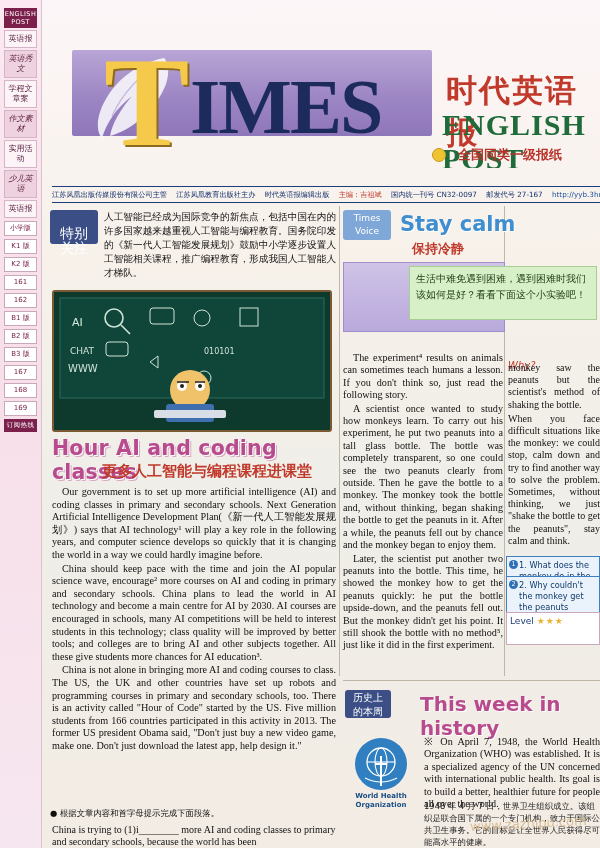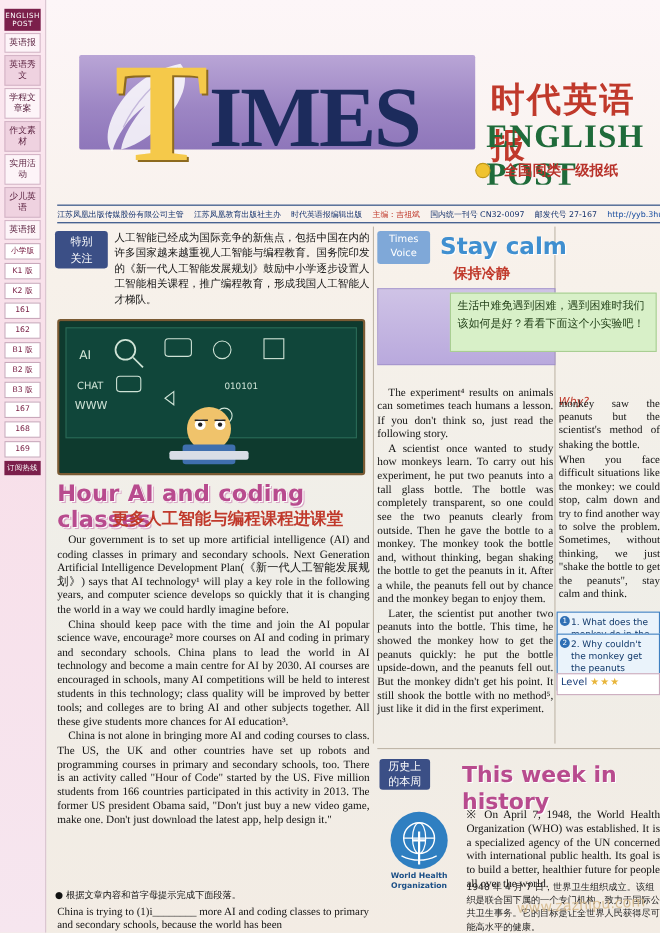--- a/index.html
+++ b/index.html
@@ -36,21 +36,21 @@
   .rail-v{
     margin:2px 4px;
     border:1px solid #d4b4c6;
     background:#fdf4f8;
     color:#5b2240;
     font-size:8px;line-height:10px;
     font-family:"DejaVu Sans", sans-serif;
     text-align:center;
     padding:3px 0;
   }
-  .rail-dark{background:#efd2e0;}
+  .rail-dark{background:#efd2e0;font-style:italic;}
   .rail-head{
     background:#7b1f4b;color:#fff;font-size:6.5px;letter-spacing:.4px;
     padding:2px 0;margin:2px 4px;text-align:center;
     font-family:"DejaVu Sans", sans-serif;
   }
 
   
   .masthead{
     position:absolute;left:42px;top:46px;width:558px;height:122px;
     overflow:hidden;
@@ -105,22 +105,22 @@
     white-space:nowrap;overflow:hidden;
   }
   .infobar span{margin-right:7px;}
   .infobar .red{color:#c0392b;}
   .infobar .blue{color:#1b4fa0;}
 
   
   .special{
     position:absolute;left:50px;top:210px;width:48px;height:34px;
     background:#3b4f86;color:#fff;border-radius:3px;
-    font-family:Liberation Mono, monospace;font-size:10px;
-    text-align:center;line-height:15px;padding-top:4px;box-sizing:border-box;
+    font-family:Liberation Sans, sans-serif;font-size:14px;
+    text-align:center;line-height:15px;padding-top:16px;box-sizing:border-box;
   }
   .lead{
     position:absolute;left:104px;top:210px;width:232px;
     font-family:"DejaVu Sans", sans-serif;
     font-size:9.6px;line-height:14px;color:#111;text-align:justify;
   }
 
   
   .illus{
     position:absolute;left:52px;top:290px;width:276px;height:138px;
@@ -208,21 +208,21 @@
     position:absolute;left:506px;width:94px;
     border:1px solid #3f7fc0;background:#eaf3fb;
     font-family:"DejaVu Sans", sans-serif;font-size:8.2px;line-height:11px;
     color:#123a6b;padding:3px 3px 3px 12px;box-sizing:border-box;
   }
   .qnum{
     position:absolute;left:2px;top:3px;width:9px;height:9px;border-radius:50%;
     background:#2f6fb5;color:#fff;font-size:6.5px;line-height:9px;text-align:center;
   }
   .levelbar{
-    position:absolute;left:506px;top:612px;width:94px;height:20px;
+    position:absolute;left:506px;top:612px;width:94px;height:33px;
     background:#fff;border:1px solid #c9a8bb;
     font-family:"DejaVu Sans", sans-serif;font-size:9px;line-height:16px;
     color:#1b3f7a;padding-left:3px;box-sizing:border-box;
   }
   .stars{color:#e8b53a;letter-spacing:1px;}
 
   
   .hist-badge{
     position:absolute;left:345px;top:690px;width:46px;height:28px;
     background:#3b4f86;color:#fff;border-radius:3px;

